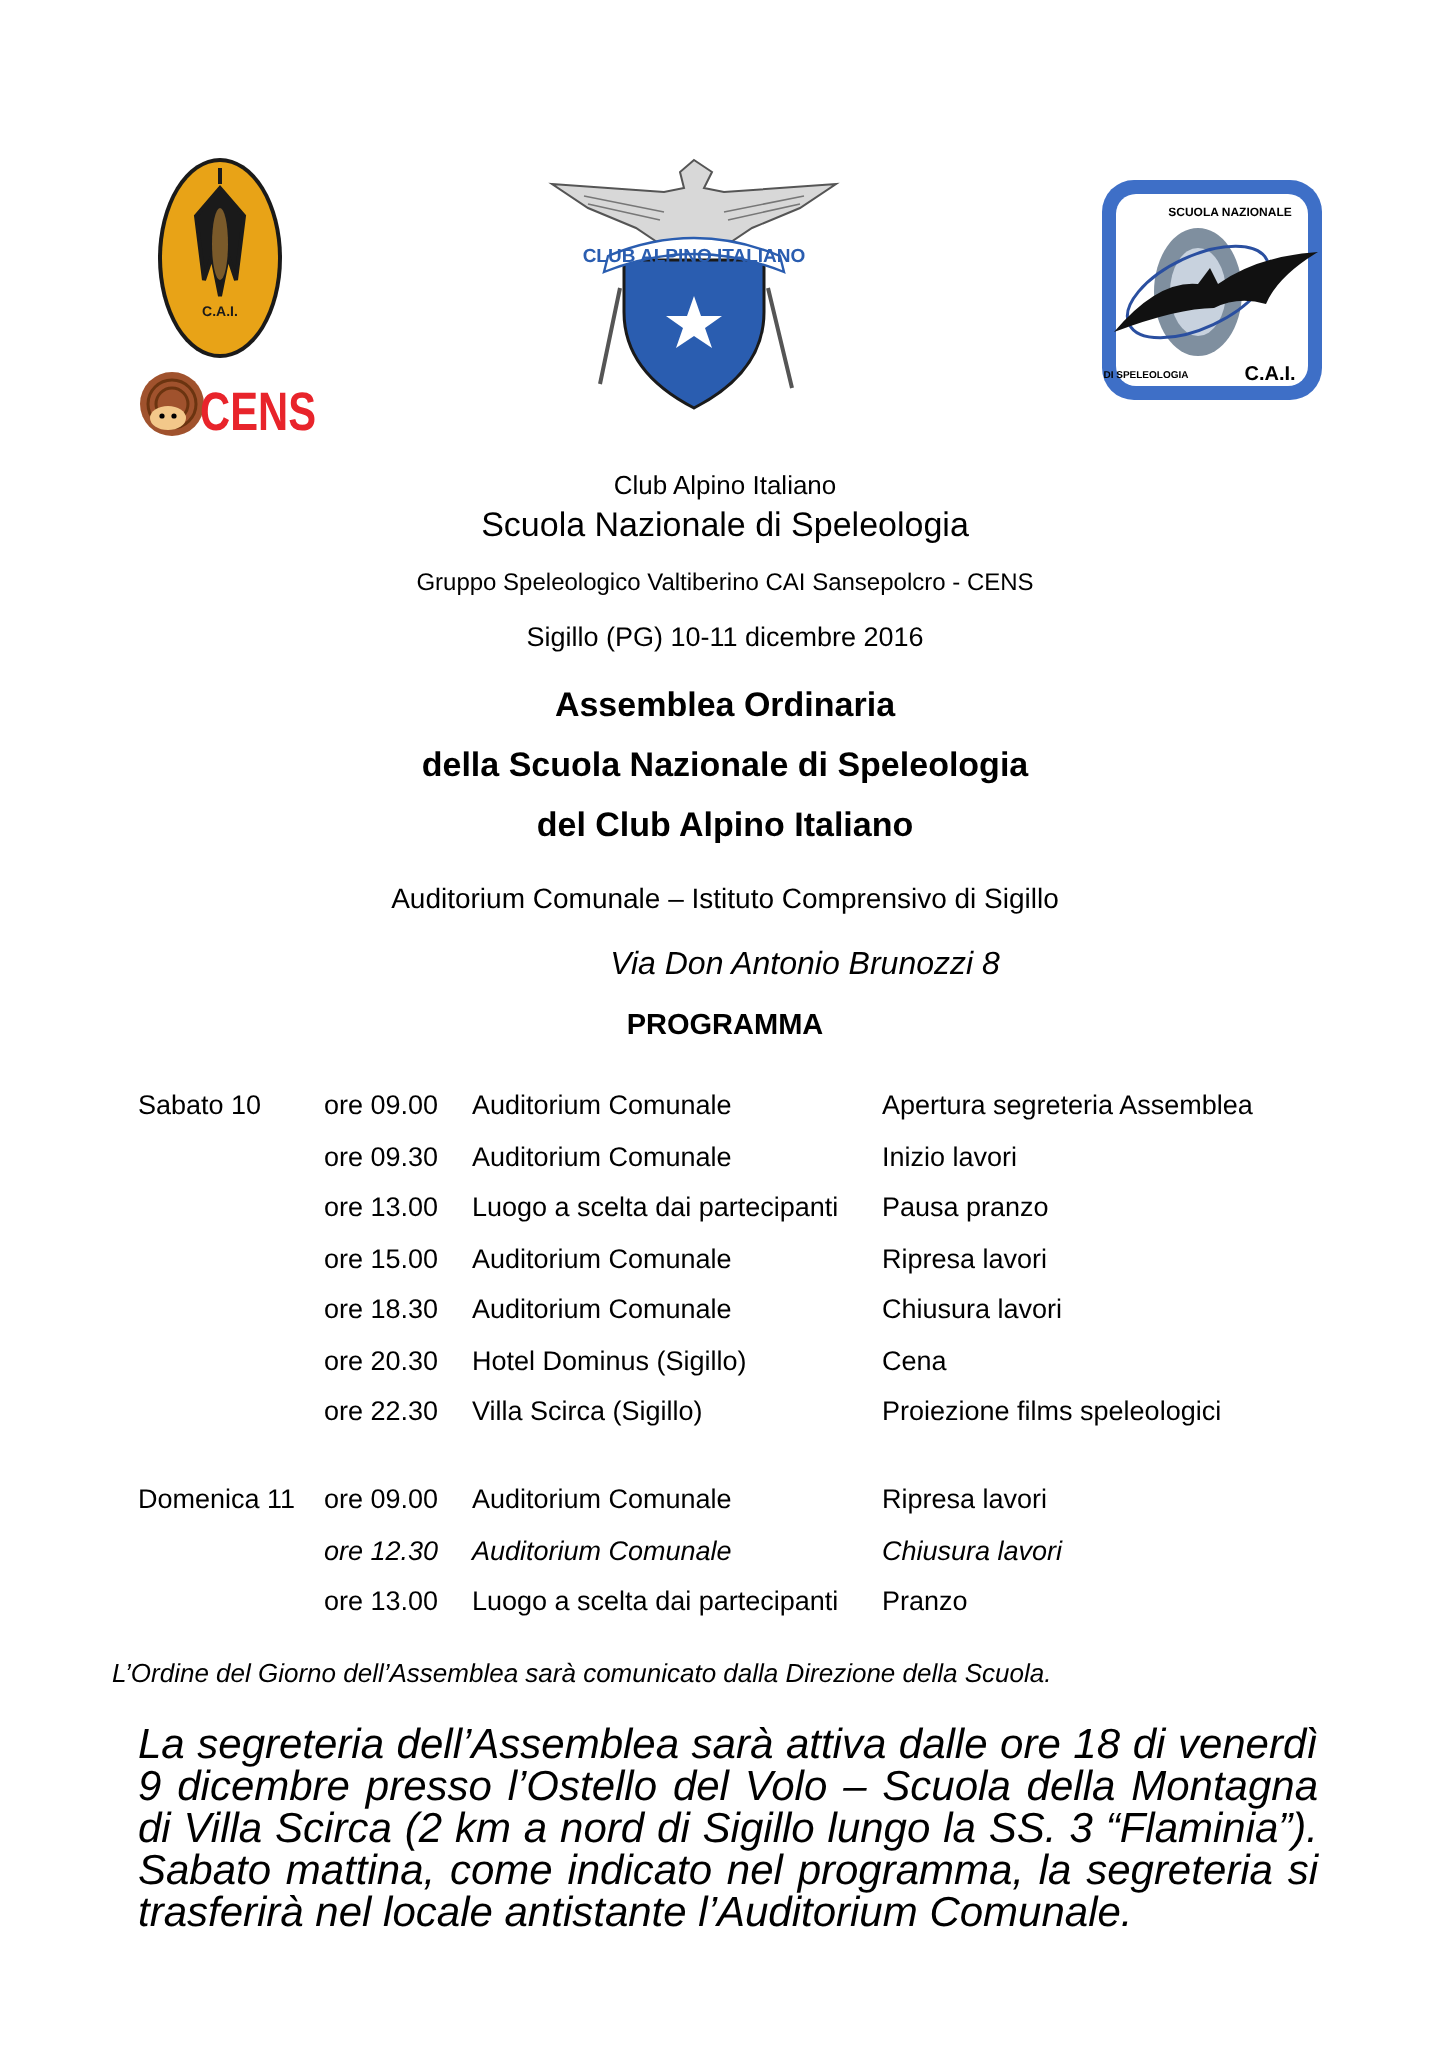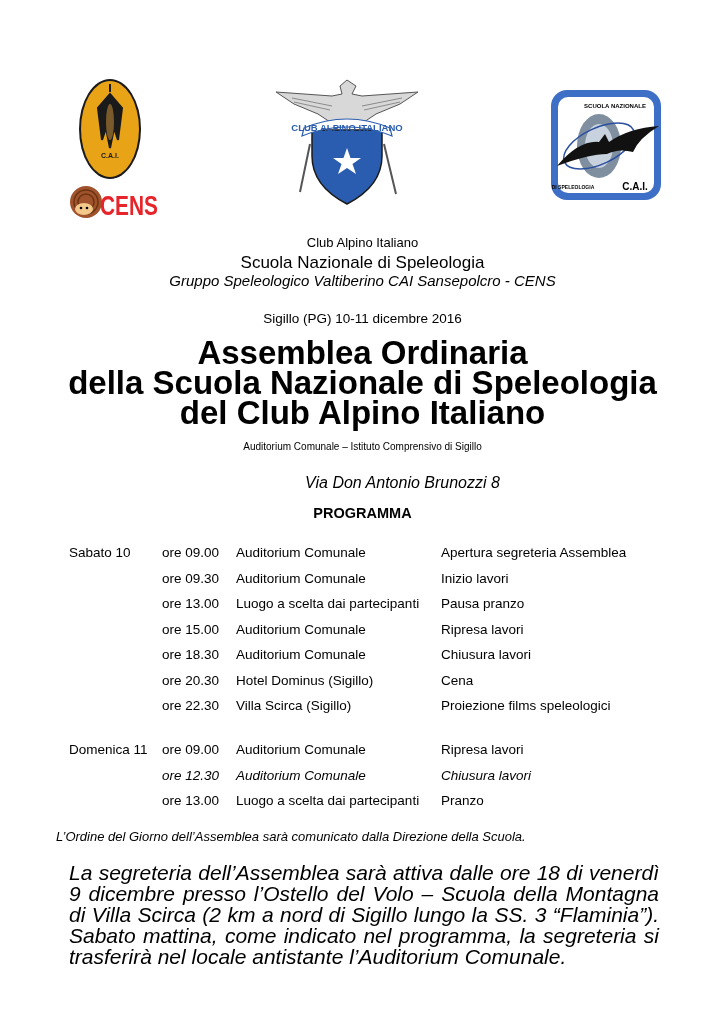--- a/index.html
+++ b/index.html
@@ -11,25 +11,25 @@
   .center { position: absolute; left: 0; width: 725px; text-align: center; }
 
   
   #logo-gsv { left: 78px; top: 78px; width: 64px; height: 102px; }
   #logo-cens { left: 68px; top: 182px; width: 92px; height: 38px; }
   #logo-cai { left: 272px; top: 74px; width: 150px; height: 134px; }
   #logo-snl { left: 549px; top: 88px; width: 114px; height: 114px; }
 
   .t-club { top: 235px; font-size: 13px; }
   .t-scuola { top: 253px; font-size: 17px; }
-  .t-gruppo { top: 272px; font-size: 15px; font-style: italic; }
+  .t-gruppo { top: 284px; font-size: 12px; }
   .t-sigillo { top: 311px; font-size: 13.5px; }
 
-  .t-title { top: 338px; font-size: 33px; font-weight: bold; line-height: 30px; }
-  .t-venue { top: 441px; font-size: 10px; }
+  .t-title { top: 338px; font-size: 17px; font-weight: bold; line-height: 30px; }
+  .t-venue { top: 441px; font-size: 14px; }
   .t-addr { top: 474px; font-size: 16px; font-style: italic; margin-left: 40px; }
 
   .t-programma { top: 505px; font-size: 14.5px; font-weight: bold; }
 
   .prog-row { position: absolute; left: 0; width: 725px; height: 20px; font-size: 13.5px; padding-left: 33px; }
   .prog-row span { position: absolute; top: 0; white-space: nowrap; }
   .c-day { left: 69px; }
   .c-time { left: 162px; }
   .c-place { left: 236px; }
   .c-act { left: 441px; }

